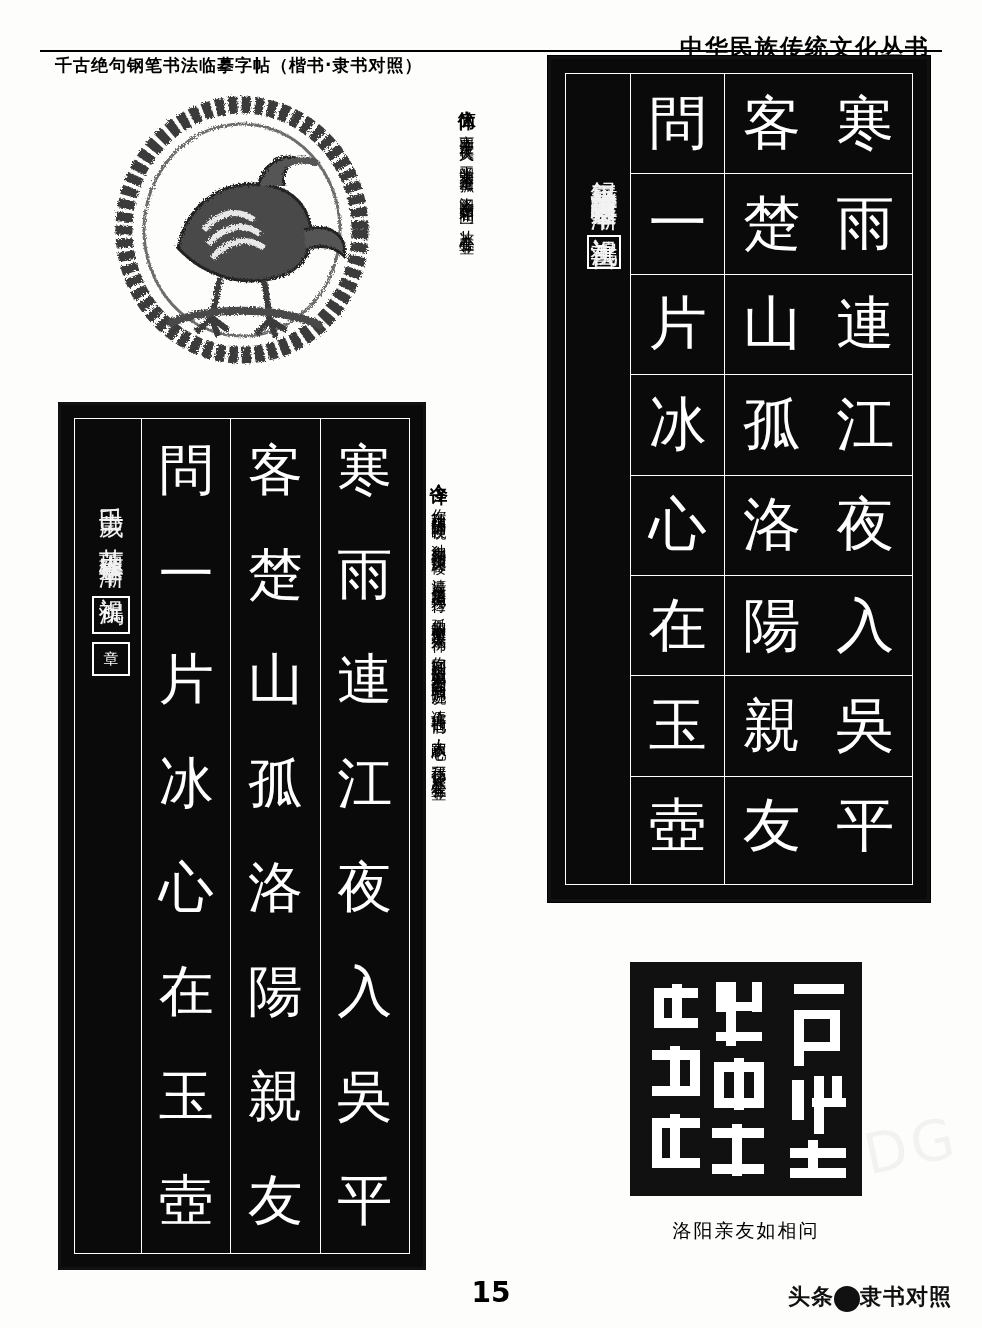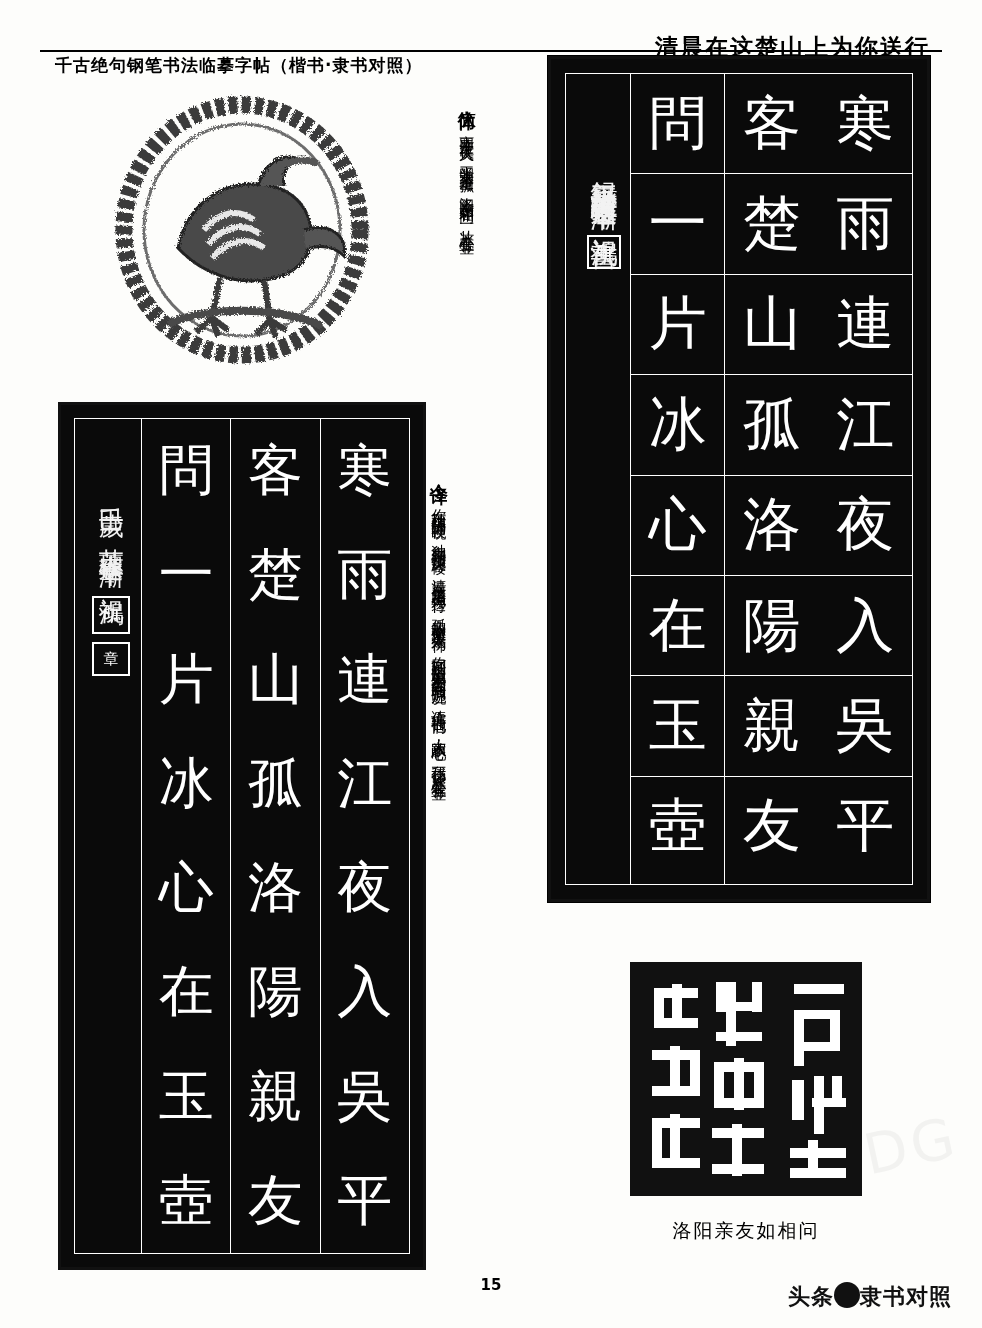--- a/index.html
+++ b/index.html
@@ -256,32 +256,32 @@
     color: #999;
   }
 
   
   .page-number {
     position: absolute;
     left: 0;
     width: 982px;
     top: 1276px;
     text-align: center;
-    font-size: 15px;
+    font-size: 28px;
     font-family: "DejaVu Sans", sans-serif;
     font-weight: bold;
   }
 
   
   .attribution {
     position: absolute;
     right: 30px;
     top: 1282px;
     display: flex;
-    align-items: flex-start;
+    align-items: flex-end;
     gap: 0;
     font-size: 22px;
     font-family: "DejaVu Sans", sans-serif;
     color: #111;
   }
   .attribution .logo {
     font-size: 22px;
     font-weight: bold;
     letter-spacing: 1px;
   }
@@ -293,21 +293,21 @@
   }
   .attribution .name { font-weight: bold; letter-spacing: 1px; }
 </style>
 </head>
 <body>
 
 <div class="page">
 
   <div class="header">
     <div class="header-left">千古绝句钢笔书法临摹字帖（楷书·隶书对照）</div>
-    <div class="header-right">清晨在这楚山上为你送行</div>
+    <div class="header-right">中华民族传统文化丛书</div>
   </div>
   <div class="header-rule"></div>
 
   <div class="emblem">
     <svg width="268" height="290" viewBox="0 0 268 290">
       <defs>
         <filter id="rough">
           <feTurbulence type="fractalNoise" baseFrequency="0.6" numOctaves="3" result="n"></feTurbulence>
           <feDisplacementMap in="SourceGraphic" in2="n" scale="5"></feDisplacementMap>
         </filter>

